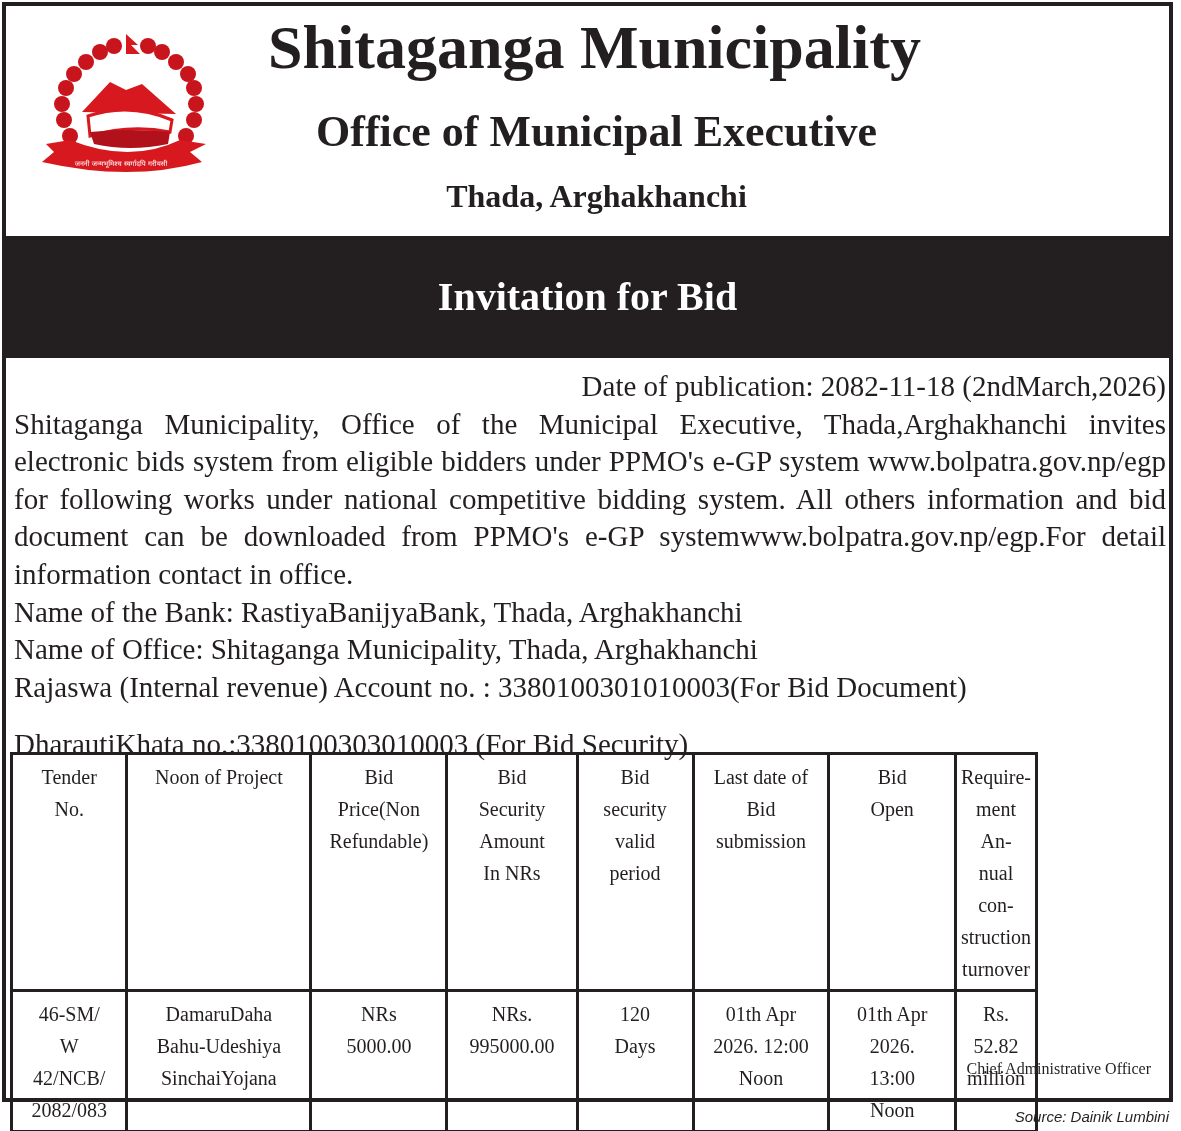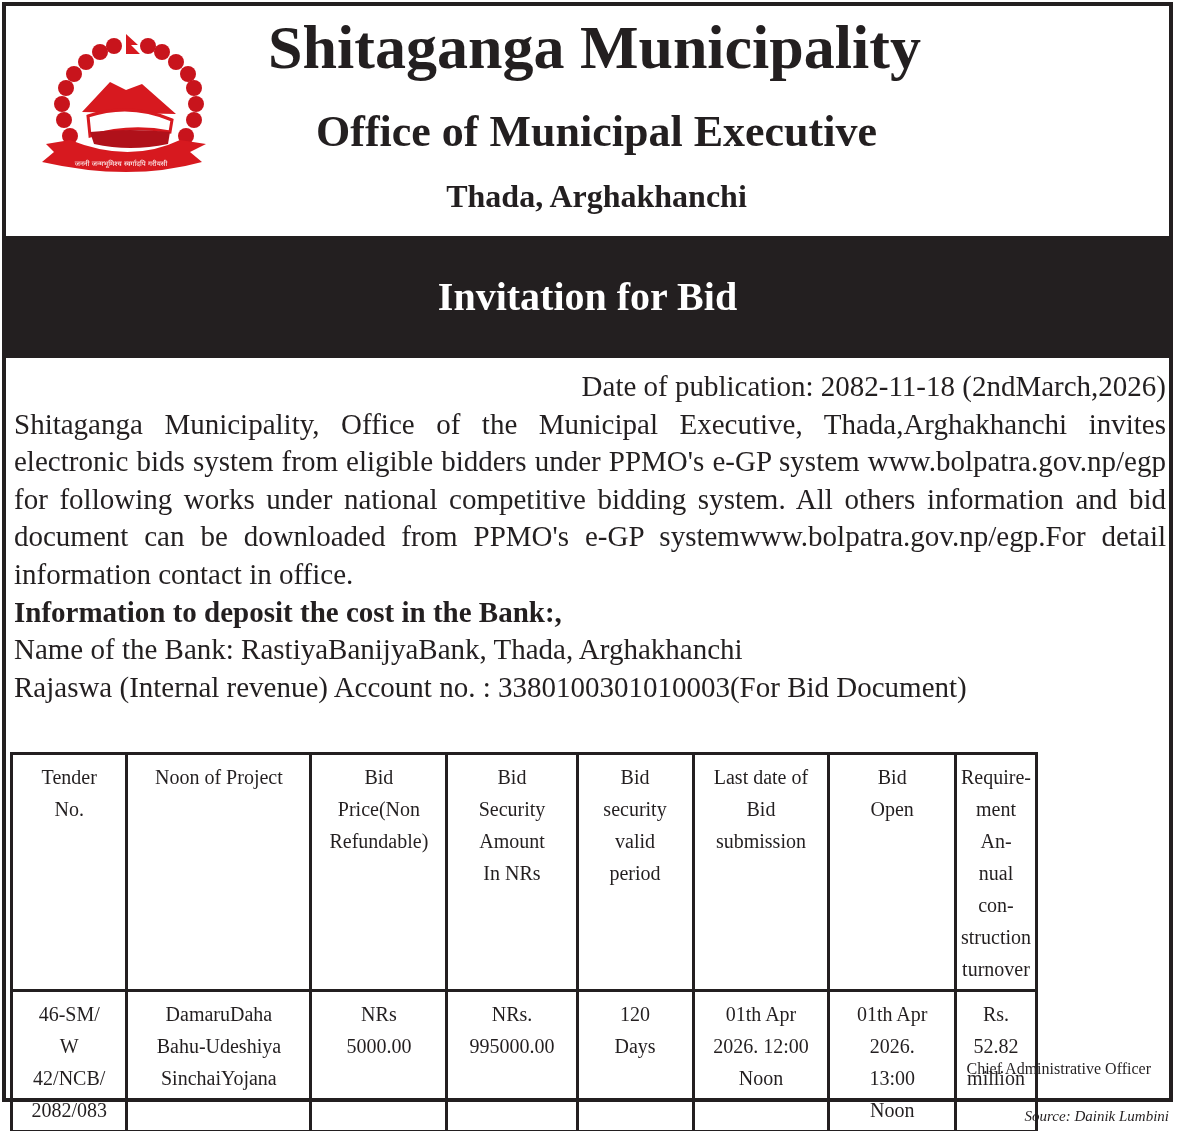--- a/index.html
+++ b/index.html
@@ -15,21 +15,21 @@
   .banner span{display:block;font-size:40px;font-weight:bold;line-height:122px;letter-spacing:0px;}
   .body{position:absolute;left:8px;top:362px;width:1152px;font-size:29px;line-height:37.6px;}
   .pubdate{text-align:right;}
   .para{text-align:justify;text-align-last:left;}
   .bold{font-weight:bold;}
   table.bid{position:absolute;left:4px;top:746px;width:1028px;border-collapse:collapse;font-size:20px;line-height:32px;}
   table.bid th, table.bid td{border:3px solid #231f20;text-align:center;vertical-align:top;font-weight:normal;padding:6px 4px 4px 4px;}
   table.bid th{height:158px;}
   table.bid td{height:126px;}
   .signature{position:absolute;right:18px;top:1054px;font-size:16px;}
-  .source{position:absolute;right:12px;top:1108px;font-family:Liberation Serif, serif;font-style:italic;font-size:15px;color:#231f20;}
+  .source{position:absolute;right:12px;top:1108px;font-family:Liberation Sans, sans-serif;font-style:italic;font-size:15px;color:#231f20;}
 </style>
 </head>
 <body>
 
 <div class="frame">
 
   <div class="header">
     <div class="emblem">
       <svg width="182" height="150" viewBox="0 0 182 150">
 
@@ -67,23 +67,24 @@
     <div class="title t3">Thada, Arghakhanchi</div>
   </div>
 
   <div class="banner">
     <span>Invitation for Bid</span>
   </div>
 
   <div class="body">
     <div class="pubdate">Date of publication: 2082-11-18 (2ndMarch,2026)</div>
     <div class="para">Shitaganga Municipality, Office of the Municipal Executive, Thada,Arghakhanchi invites electronic bids system from eligible bidders under PPMO's e-GP system www.bolpatra.gov.np/egp for following works under national competitive bidding system. All others information and bid document can be downloaded from PPMO's e-GP systemwww.bolpatra.gov.np/egp.For detail information contact in office.</div>
-    <div class="bold">Information to deposit the cost in the Bank:,</div>
     <div>Name of the Bank: RastiyaBanijyaBank, Thada, Arghakhanchi</div>
+    <div>Name of Office: Shitaganga Municipality, Thada, Arghakhanchi</div>
     <div style="margin-bottom:20px;">Rajaswa (Internal revenue) Account no. : 3380100301010003(For Bid Document)</div>
+    <div>DharautiKhata no.:3380100303010003 (For Bid Security)</div>
   </div>
 
   <table class="bid">
     <thead>
       <tr>
         <th style="width:112px">Tender<br>No.</th>
         <th style="width:188px">Noon of Project</th>
         <th style="width:132px">Bid<br>Price(Non<br>Refundable)</th>
         <th style="width:128px">Bid<br>Security<br>Amount<br>In NRs</th>
         <th style="width:116px">Bid<br>security<br>valid<br>period</th>

